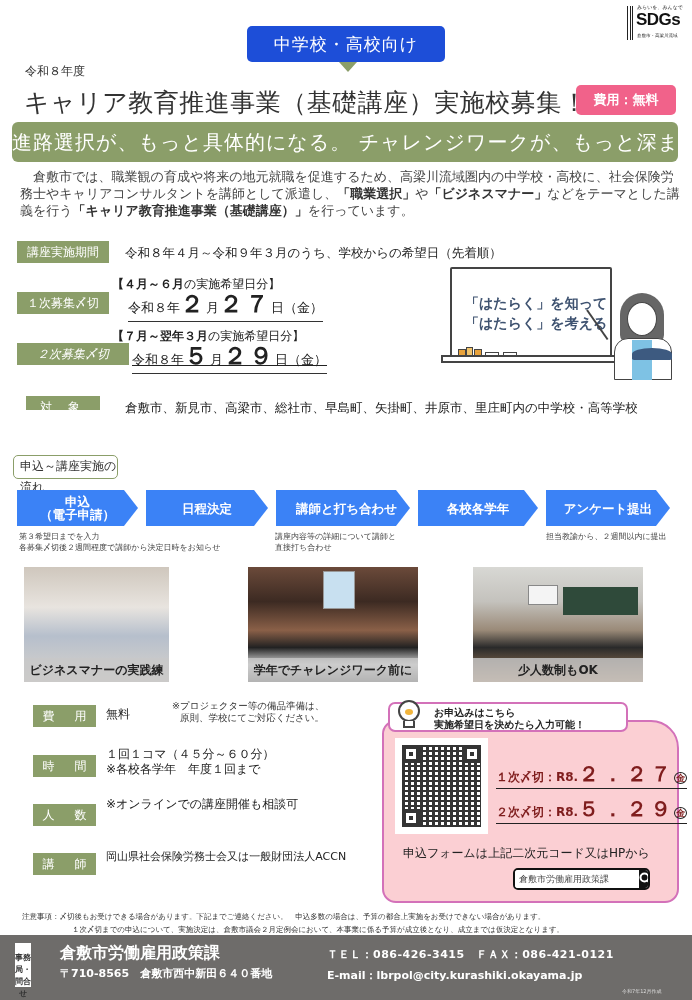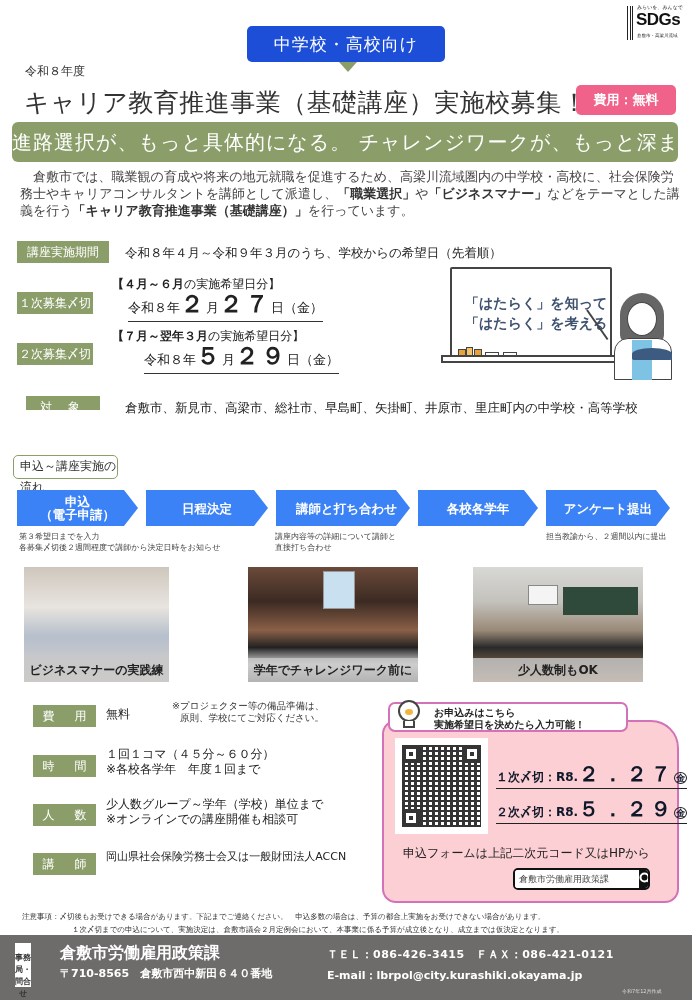--- a/index.html
+++ b/index.html
@@ -86,21 +86,21 @@
   .bulb { left: 398px; top: 700px; width: 22px; height: 22px; border: 2px solid #444; border-radius: 50%; background: #fff; }
   .bulb::after { content:""; position:absolute; left:5px; top:7px; width:8px; height:6px; background:#f2b53c; border-radius:50%; }
   .bulb-base { left: 403px; top: 721px; width: 12px; height: 7px; border: 2px solid #444; border-top: none; background:#fff; }
   .qr { left: 395px; top: 738px; width: 93px; height: 96px; background: #fff; padding: 7px; }
   .qr-grid { width: 79px; height: 82px; background:
       repeating-linear-gradient(90deg, #111 0 3px, transparent 3px 6px),
       repeating-linear-gradient(0deg, #111 0 2px, transparent 2px 5px);
       opacity: 0.85; position: relative; }
   .qr-corner { position:absolute; width: 18px; height: 18px; border: 4px solid #111; background:#fff; }
   .qr-corner::after { content:""; position:absolute; left:3px; top:3px; width:4px; height:4px; background:#111; }
-  .deadline { left: 496px; font-size: 12px; font-weight: bold; color: #0f172a; white-space: nowrap; border-bottom: 1.5px solid #222; }
+  .deadline { left: 496px; font-size: 12px; font-weight: bold; color: #7f1d1d; white-space: nowrap; border-bottom: 1.5px solid #222; }
   .deadline .big { font-size: 21px; letter-spacing: 3px; }
   .deadline .circ { font-size: 9px; border: 1px solid #222; border-radius: 50%; padding: 0 1px; }
   .apptext { left: 403px; top: 845px; font-size: 12px; color: #222; white-space: nowrap; }
   .search { left: 513px; top: 868px; width: 137px; height: 22px; background: #fff; border: 2px solid #111; border-radius: 5px; overflow: hidden; display:flex; }
   .search .inp { flex: 1; font-size: 9px; color: #444; line-height: 18px; padding-left: 4px; white-space:nowrap; border: none; background:#fff; font-family: inherit; outline:none; }
   .search .btn { width: 32px; height: 100%; background: #111; display:flex; align-items:center; justify-content:center; }
 
   .notice { left: 22px; top: 910px; font-size: 7.5px; color: #333; line-height: 13px; white-space: nowrap; }
 
   .footer { left: 0; top: 935px; width: 692px; height: 65px; background: #6e6c6a; }
@@ -128,27 +128,27 @@
 <div class="abs fee-badge">費用：無料</div>
 <div class="abs banner">進路選択が、もっと具体的になる。 チャレンジワークが、もっと深まる。</div>
 
 <div class="abs intro">
   　<span>倉敷市では、職業観の育成や将来の地元就職を促進するため、高梁川流域圏内の中学校・高校に、社会保険労務士やキャリアコンサルタントを講師として派遣し、</span><b>「職業選択」</b><span>や</span><b>「ビジネスマナー」</b><span>などをテーマとした講義を行う</span><b>「キャリア教育推進事業（基礎講座）」</b><span>を行っています。</span>
 </div>
 
 <div class="abs label" style="left:17px;top:241px;width:92px;height:22px;line-height:22px;">講座実施期間</div>
 <div class="abs row-text" style="left:125px;top:245px;">令和８年４月～令和９年３月のうち、学校からの希望日（先着順）</div>
 
-<div class="abs label" style="left:17px;top:292px;width:76px;height:22px;line-height:22px;">１次募集〆切</div>
+<div class="abs label" style="left:17px;top:292px;width:92px;height:22px;line-height:22px;">１次募集〆切</div>
 <div class="abs date-head" style="left:112px;top:276px;"><b>【４月～６月</b><span>の実施希望日分】</span></div>
 <div class="abs date-line" style="left:128px;top:288px;"><span>令和８年</span><span class="big">２</span><span>月</span><span class="big">２７</span><span>日（金）</span></div>
 
-<div class="abs label" style="left:17px;top:343px;width:76px;height:22px;line-height:22px;">２次募集〆切</div>
+<div class="abs label" style="left:17px;top:343px;width:112px;height:22px;line-height:22px;font-style:italic;">２次募集〆切</div>
 <div class="abs date-head" style="left:112px;top:328px;"><b>【７月～翌年３月</b><span>の実施希望日分】</span></div>
-<div class="abs date-line" style="left:144px;top:340px;"><span>令和８年</span><span class="big">５</span><span>月</span><span class="big">２９</span><span>日（金）</span></div>
+<div class="abs date-line" style="left:132px;top:340px;text-decoration:underline;"><span>令和８年</span><span class="big">５</span><span>月</span><span class="big">２９</span><span>日（金）</span></div>
 
 <div class="abs label" style="left:26px;top:396px;width:74px;height:14px;line-height:22px;letter-spacing:6px;">対 象</div>
 <div class="abs row-text" style="left:125px;top:400px;">倉敷市、新見市、高梁市、総社市、早島町、矢掛町、井原市、里庄町内の中学校・高等学校</div>
 
 <div class="abs board"></div>
 <div class="abs board-text">
   <div>「はたらく」を知って</div>
   <div>「はたらく」を考える</div>
 </div>
 <div class="abs tray"></div>
@@ -210,21 +210,20 @@
 </div>
 
 <div class="abs label dlabel" style="top:755px;">時 間</div>
 <div class="abs dtext" style="top:747px;">
   <div>１回１コマ（４５分～６０分）</div>
   <div>※各校各学年　年度１回まで</div>
 </div>
 
 <div class="abs label dlabel" style="top:804px;">人 数</div>
 <div class="abs dtext" style="top:797px;">
-  <div>少人数グループ～学年（学校）単位まで</div>
   <div>※オンラインでの講座開催も相談可</div>
 </div>
 
 <div class="abs label dlabel" style="top:853px;">講 師</div>
 <div class="abs dtext" style="top:850px;font-size:11px;line-height:14px;">
   <div>岡山県社会保険労務士会又は一般財団法人ACCN</div>
 </div>
 
 <div class="abs appbox"></div>
 <div class="abs apphead">

